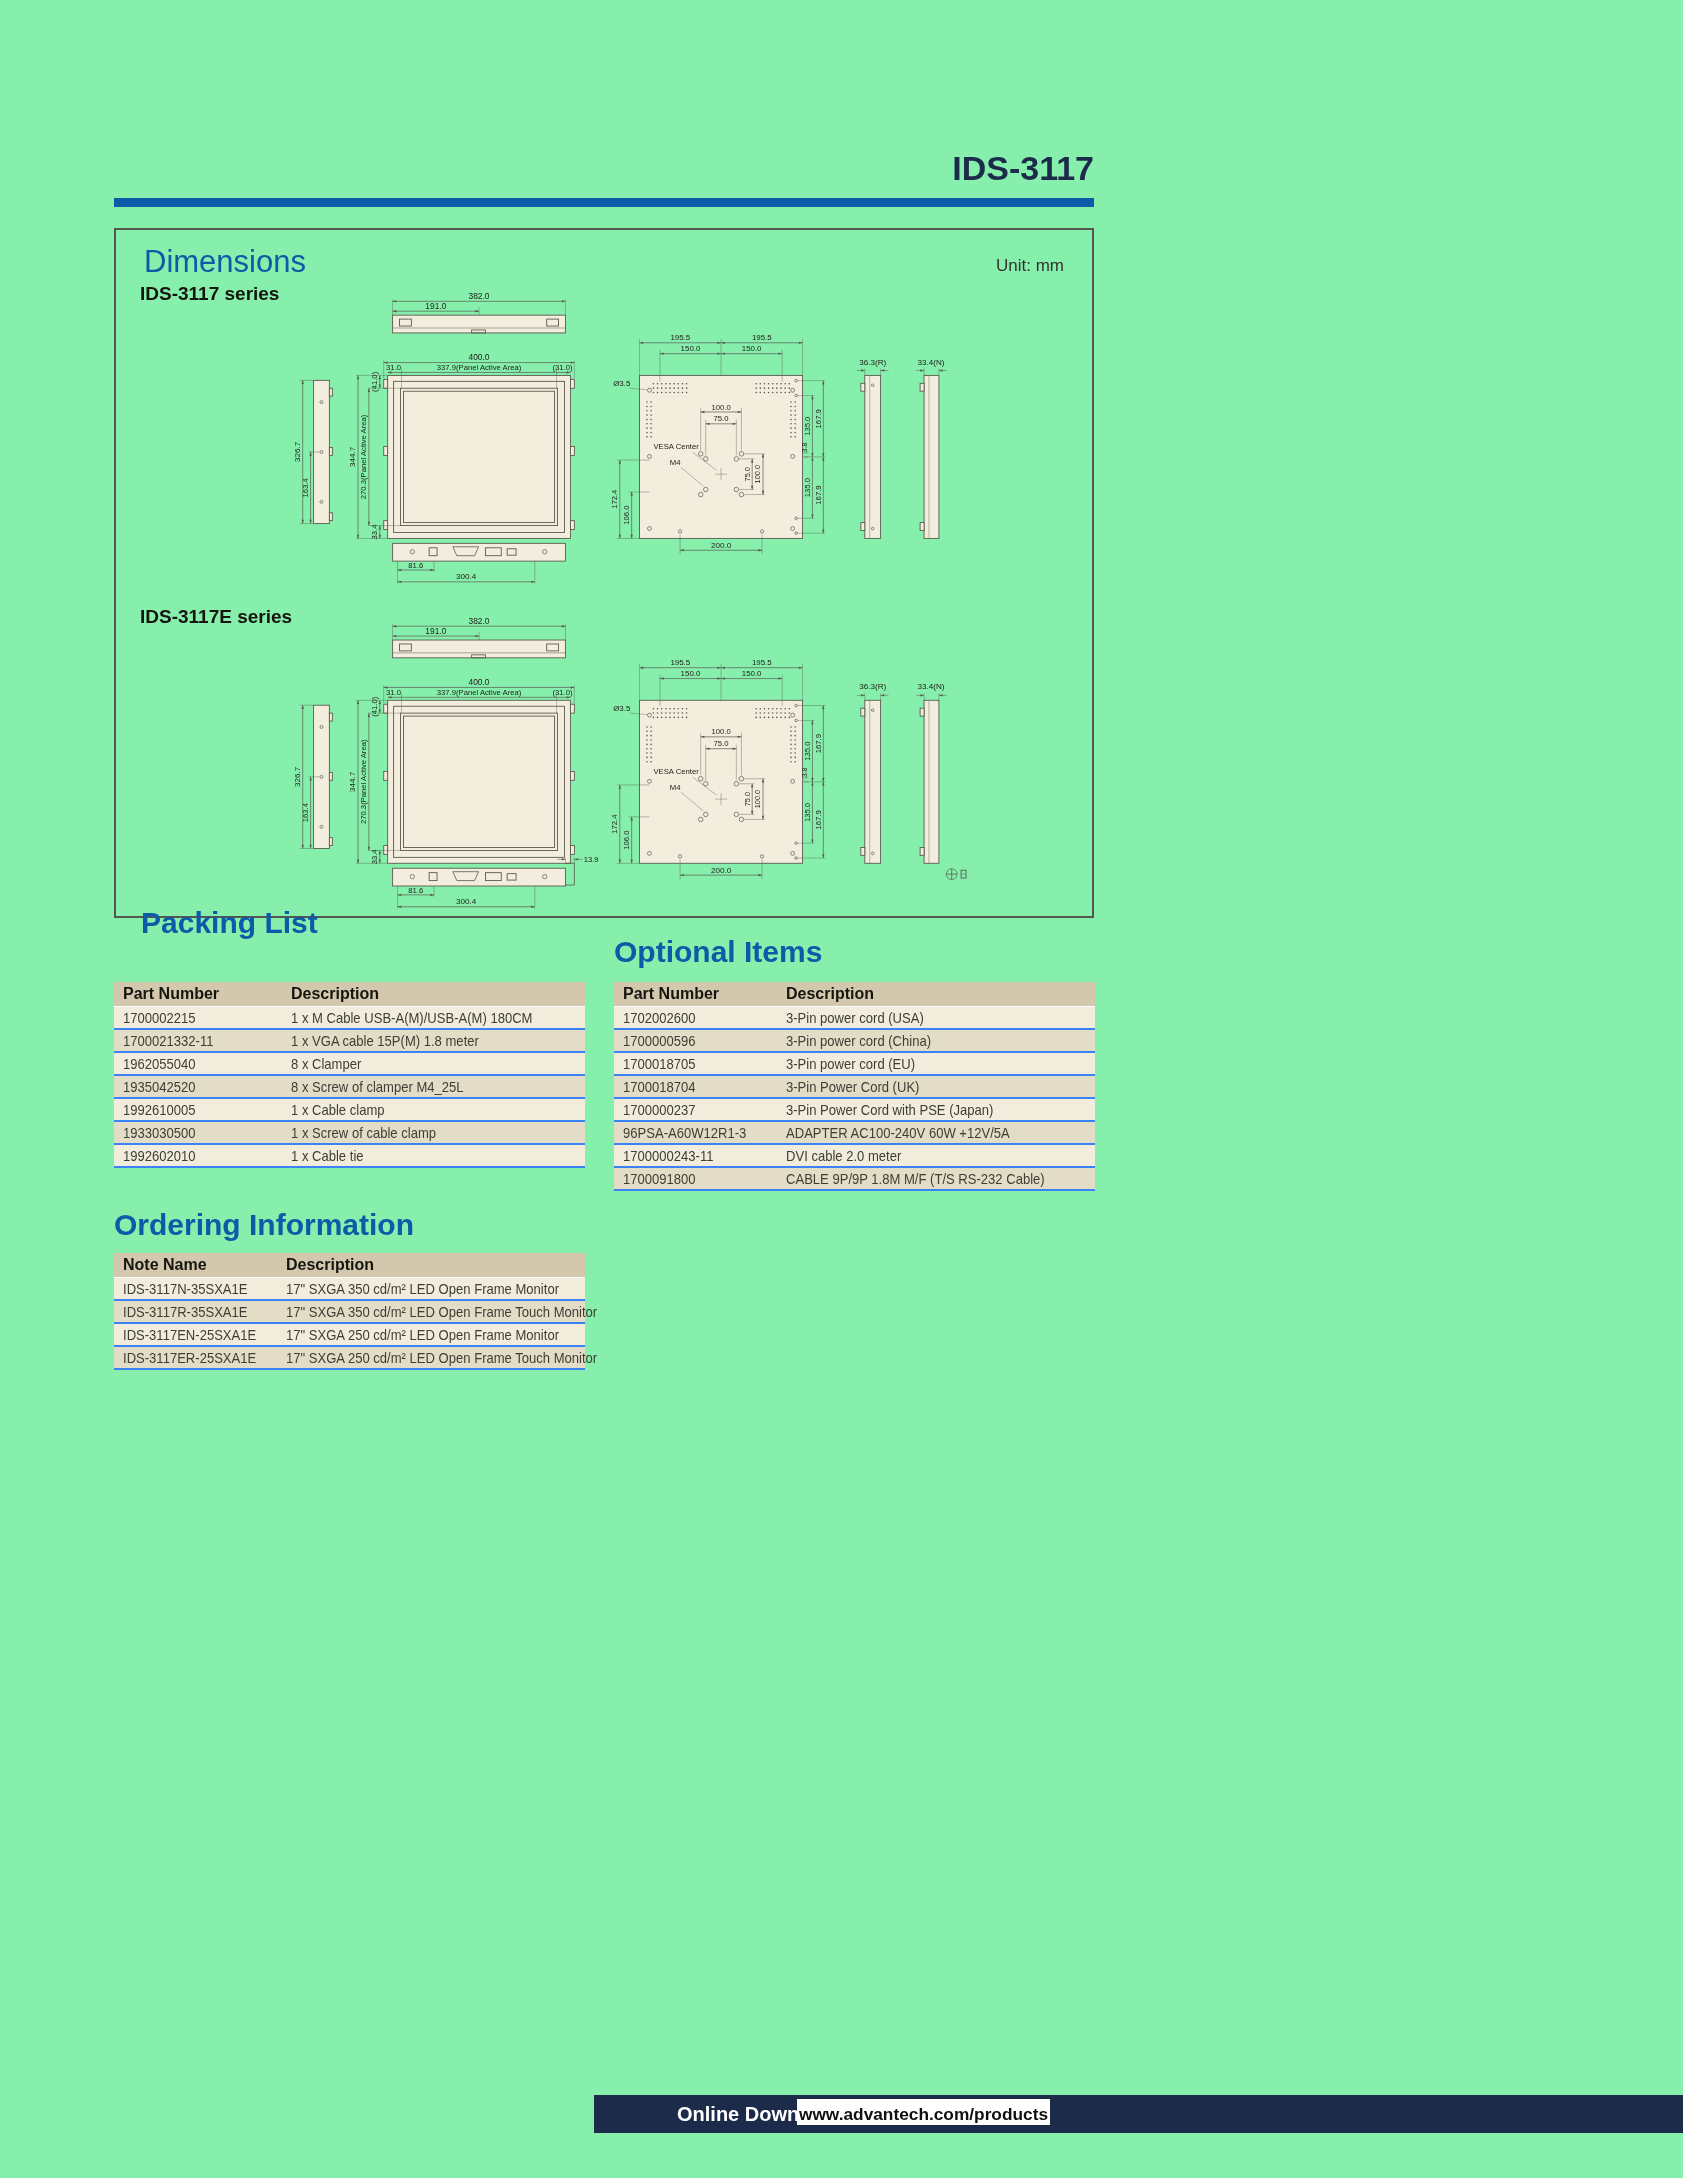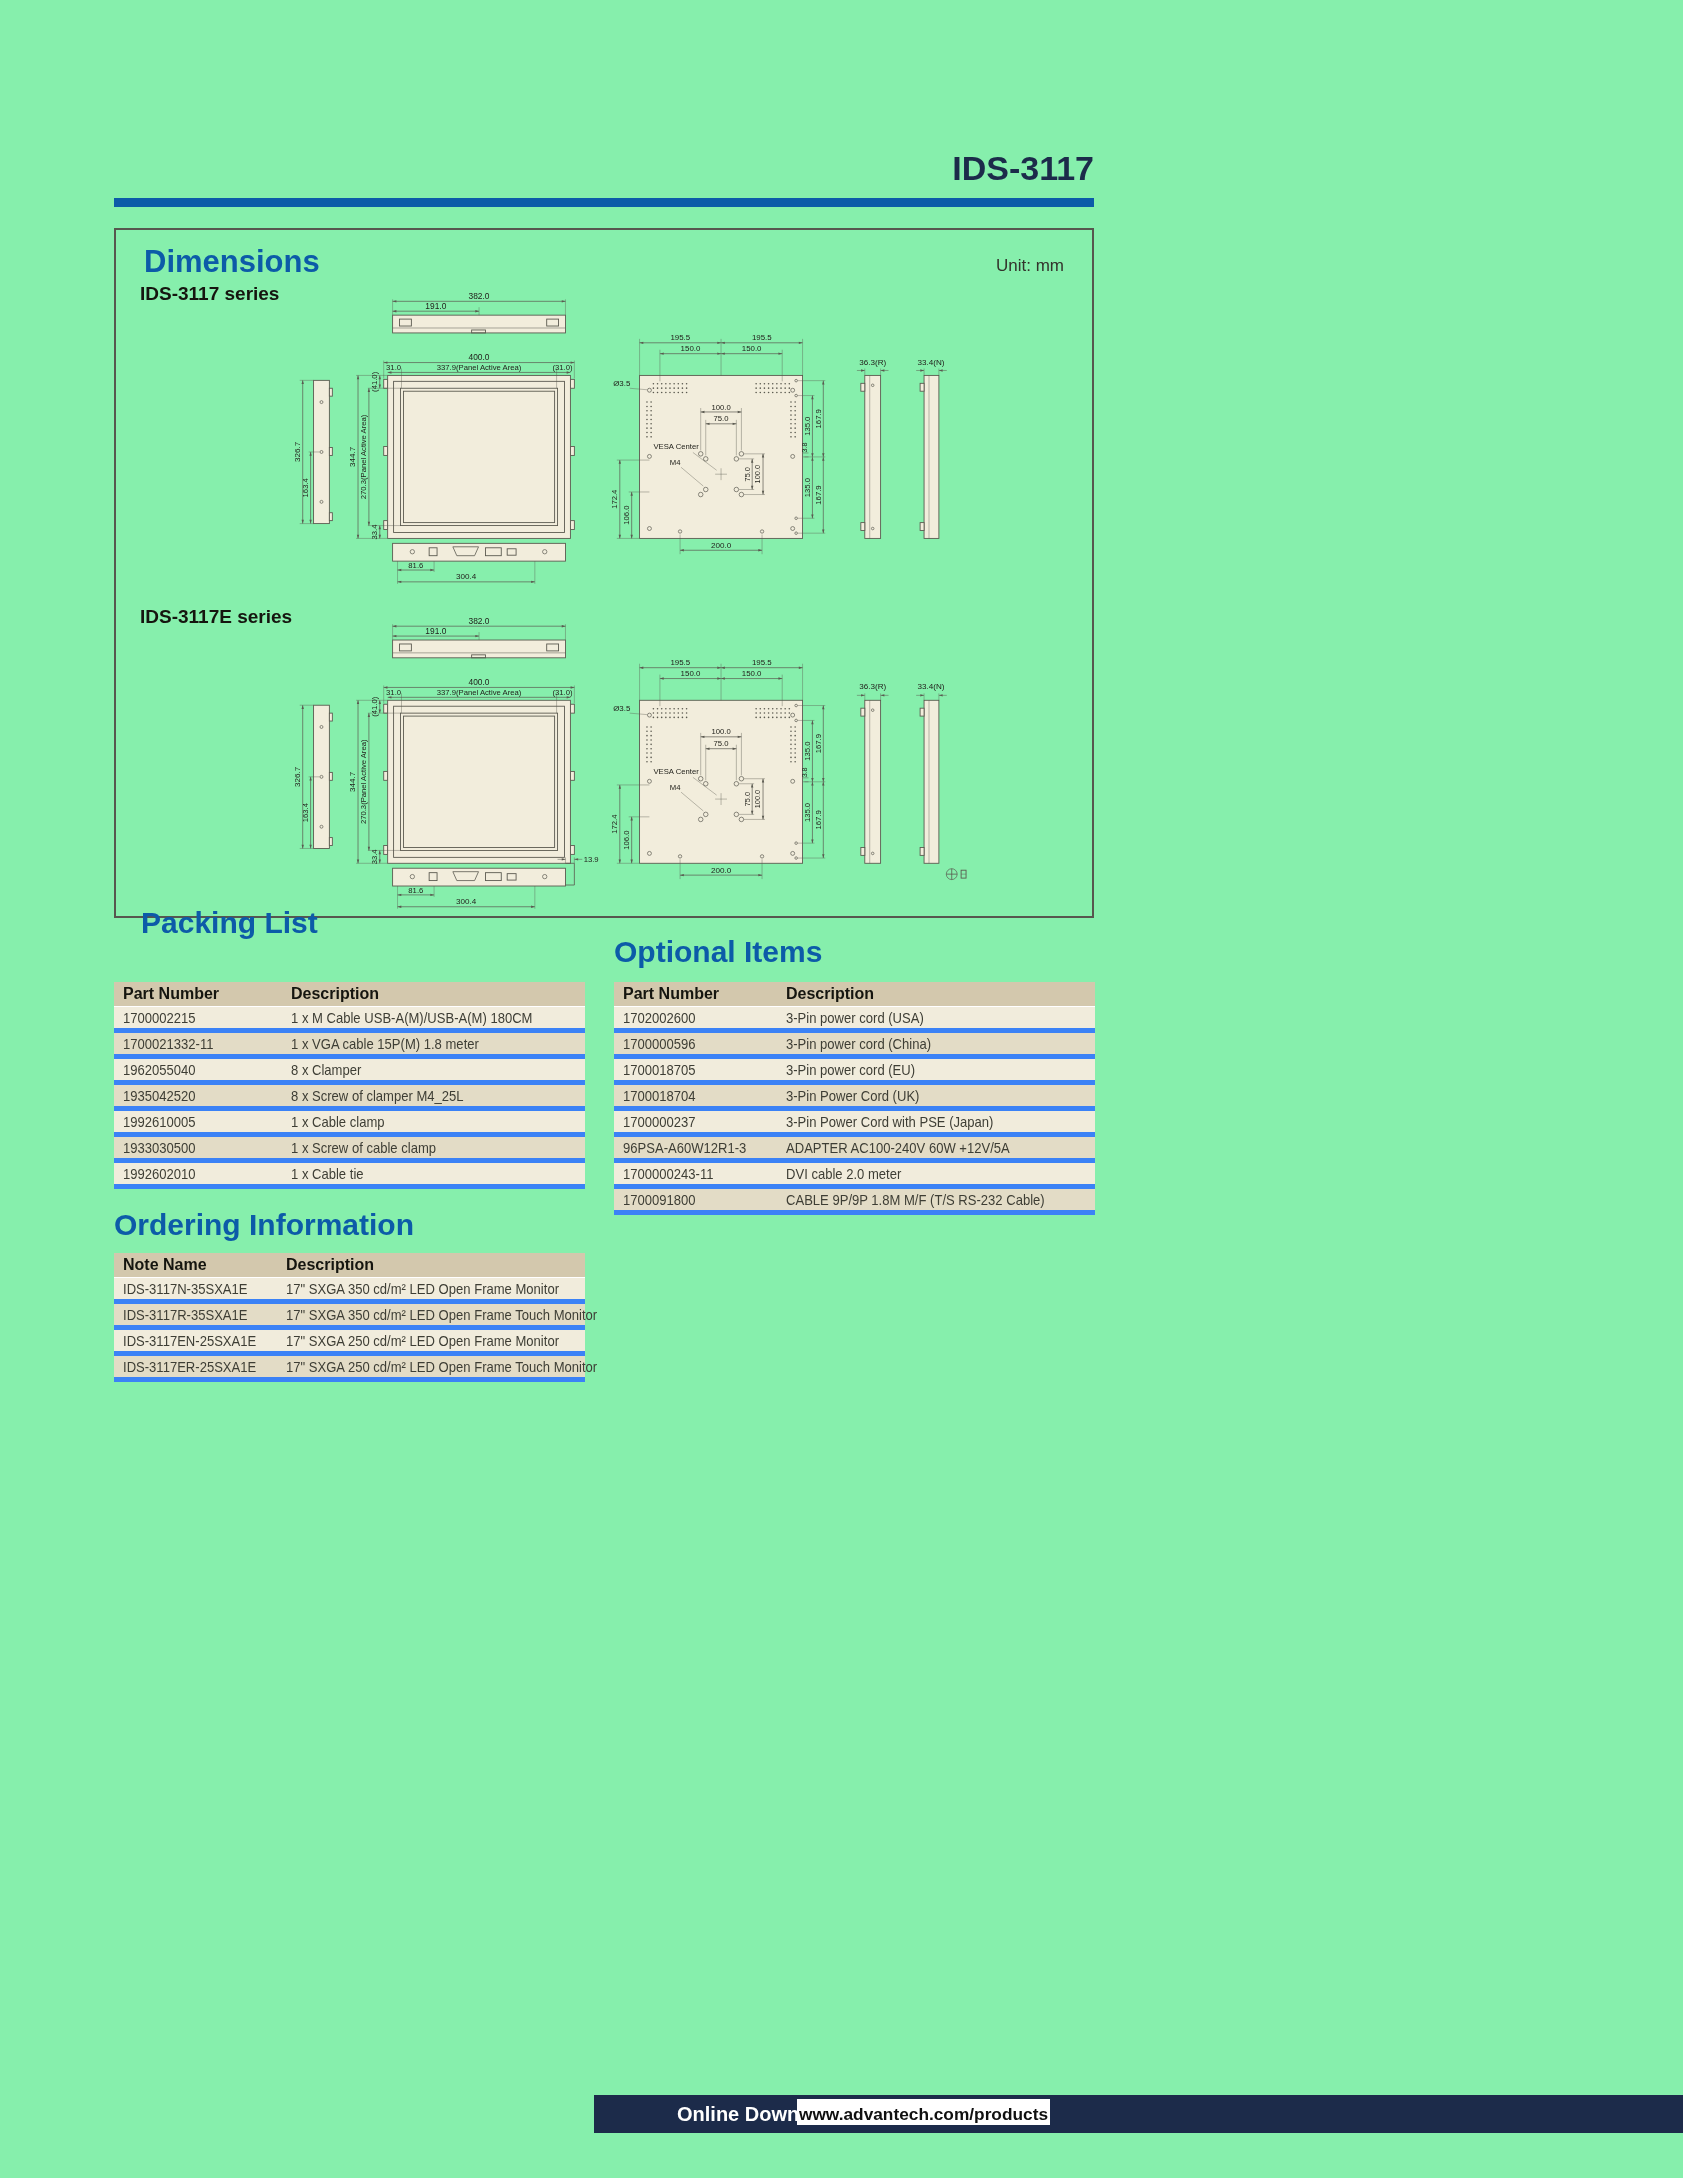--- a/index.html
+++ b/index.html
@@ -4,21 +4,21 @@
 <style>
   html,body{margin:0;padding:0;background:#fff;}
   .page{position:relative;width:1683px;height:2178px;background:#86efac;
         font-family:"Liberation Sans",sans-serif;overflow:hidden;}
 
   .header-title{position:absolute;left:114px;top:149px;width:980px;text-align:right;
         font-size:34px;font-weight:bold;color:#1c2b4a;}
   .top-rule{position:absolute;left:114px;top:198px;width:980px;height:9px;background:#0c5ba8;}
 
   .dims-box{position:absolute;left:114px;top:228px;width:976px;height:686px;border:2px solid #57564e;}
-  .dims-title{position:absolute;left:28px;top:14px;font-size:31px;font-weight:bold;color:#0c5ba8;}
+  .dims-title{position:absolute;left:28px;top:14px;font-size:31px;font-weight:normal;color:#0c5ba8;}
   .unit-label{position:absolute;right:28px;top:26px;font-size:17px;color:#33332c;margin-left:8px;}
   .series-label{position:absolute;left:24px;font-size:19px;font-weight:bold;color:#15150f;}
   .s1{top:53px}.s2{top:376px}
   .diagram{position:absolute;left:0;display:block;}
   .d1{top:61px;width:976px;height:317px;}
   .d2{top:386px;width:976px;height:297px;}
   .diagram text{font-family:"Liberation Sans",sans-serif;}
 
   .heading{position:absolute;margin:0;font-size:30px;font-weight:bold;color:#0c5ba8;white-space:nowrap;}
   #packing-heading{left:114px;top:906px;margin-left:27px;}
@@ -27,21 +27,21 @@
 
   .table-wrap{position:absolute;}
   #packing-table-wrap{left:114px;top:982px;width:471px;}
   #optional-table-wrap{left:614px;top:982px;width:481px;}
   #ordering-table-wrap{left:114px;top:1253px;width:471px;}
 
   table.data-table{border-collapse:collapse;table-layout:fixed;width:100%;}
   table.data-table th{background:#d3c8ad;text-align:left;font-size:16px;font-weight:bold;color:#15150f;
         padding:3px 9px;border-bottom:1px solid #fff;white-space:nowrap;}
   table.data-table td{font-size:15px;color:#3e3e35;padding:1px 9px;line-height:19px;
-        border-bottom:5px solid #3b82f6;white-space:nowrap;overflow:visible;}
+        border-bottom:2px solid #3b82f6;white-space:nowrap;overflow:visible;}
   table.data-table tbody tr:nth-child(odd) td{background:#f1ecdc;}
   table.data-table tbody tr:nth-child(even) td{background:#e3dcc6;}
   col.c1{width:168px;} col.c1o{width:163px;}
   .cell-inner{display:inline-block;transform:scaleX(0.87);transform-origin:0 50%;white-space:nowrap;}
 
   .footnotes{position:absolute;left:114px;top:1158px;font-size:15px;color:#3e3e35;line-height:22px;}
 
   .footer-bar{position:absolute;left:594px;top:2095px;width:1089px;height:38px;background:#1c2b4a;}
   .footer-dl{position:absolute;left:83px;top:0;line-height:38px;color:#ffffff;font-size:20px;font-weight:bold;white-space:nowrap;}
   .footer-url{position:absolute;left:203px;top:4px;width:253px;height:26px;background:#ffffff;color:#101010;

